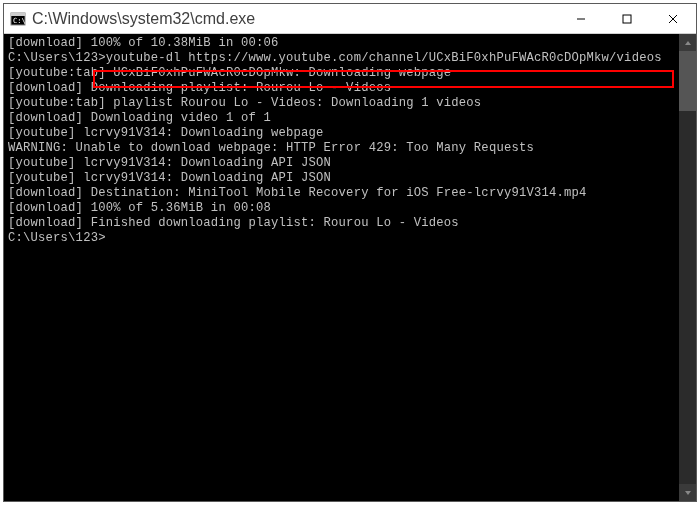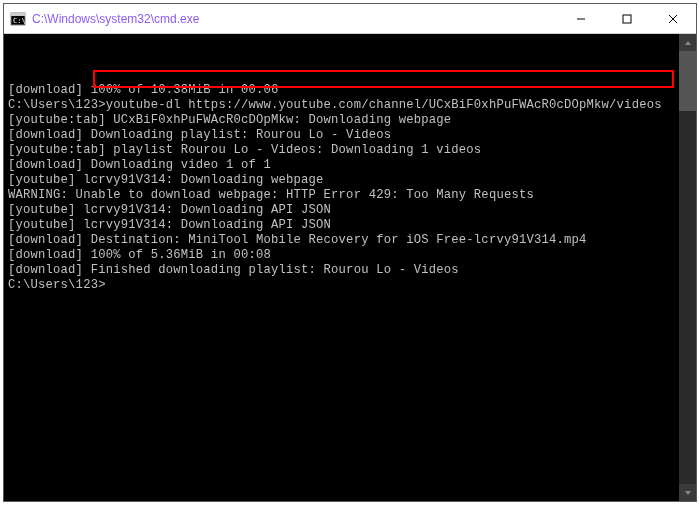--- a/index.html
+++ b/index.html
@@ -27,22 +27,22 @@
     height: 16px;
     margin-right: 6px;
     display: flex;
     align-items: center;
     justify-content: center;
   }
   .titlebar-icon svg { display: block; }
   .titlebar-text {
     flex: 1;
     font-family: "Segoe UI", Tahoma, sans-serif;
-    font-size: 12px;
-    color: #8b5cf6;
+    font-size: 16px;
+    color: #404040;
   }
   .win-controls { display: flex; height: 100%; }
   .win-btn {
     width: 46px;
     height: 100%;
     display: flex;
     align-items: center;
     justify-content: center;
     font-family: "Segoe UI", sans-serif;
     font-size: 10px;
@@ -58,21 +58,20 @@
   .terminal {
     flex: 1;
     background: #000;
     color: #c0c0c0;
     font-size: 12.2px;
     line-height: 15px;
     padding: 2px 4px;
     white-space: pre;
     overflow: hidden;
     letter-spacing: 0.2px;
-    margin-top: 47px;
   }
   .scrollbar {
     width: 17px;
     background: #2b2b2b;
     position: relative;
   }
   .scroll-arrow {
     width: 17px;
     height: 17px;
     background: #3a3a3a;

